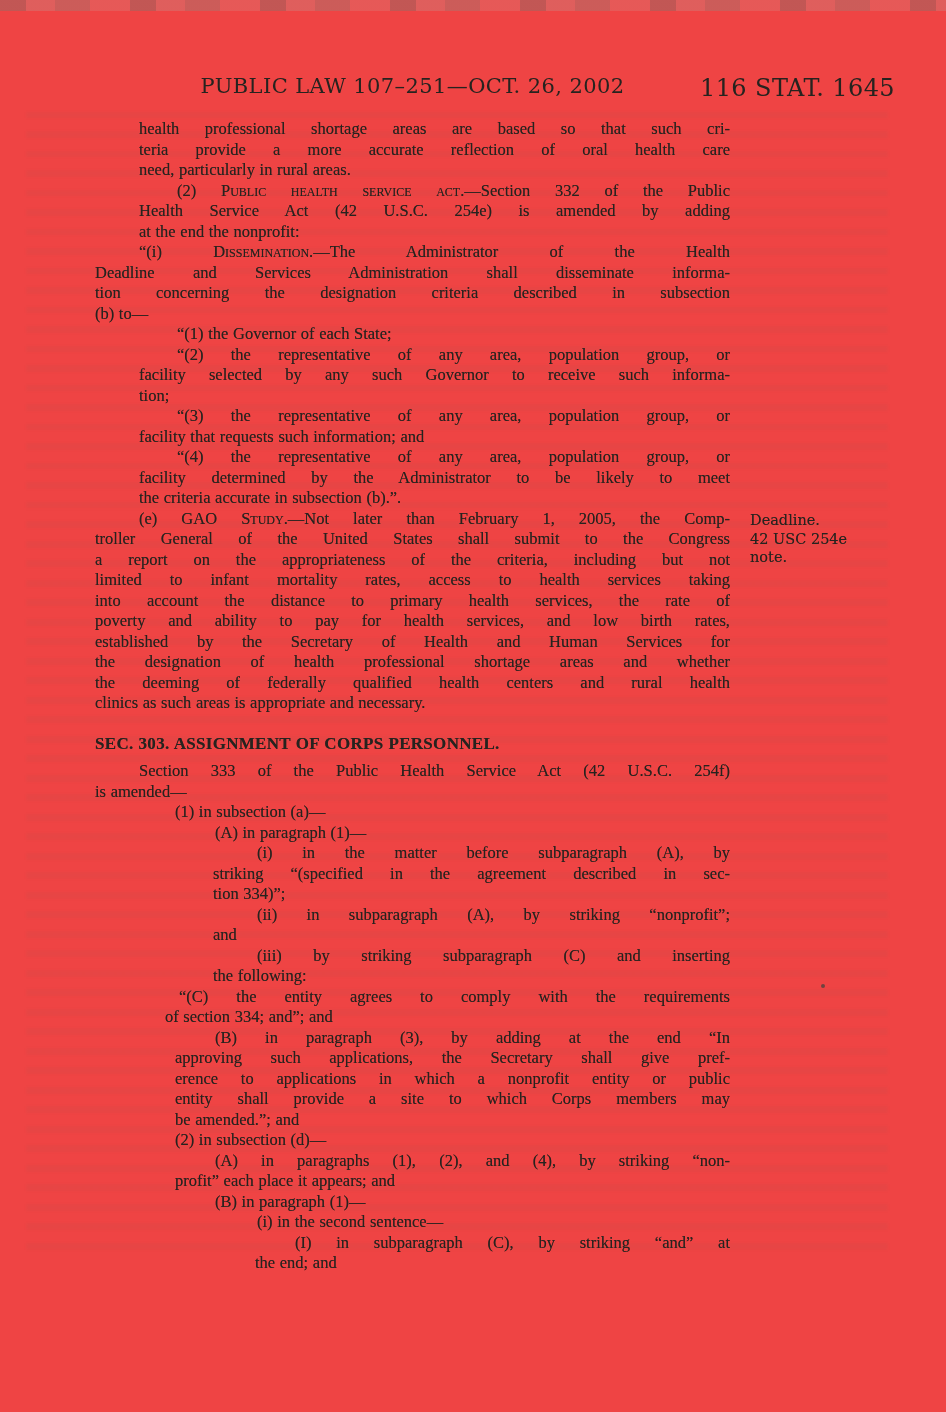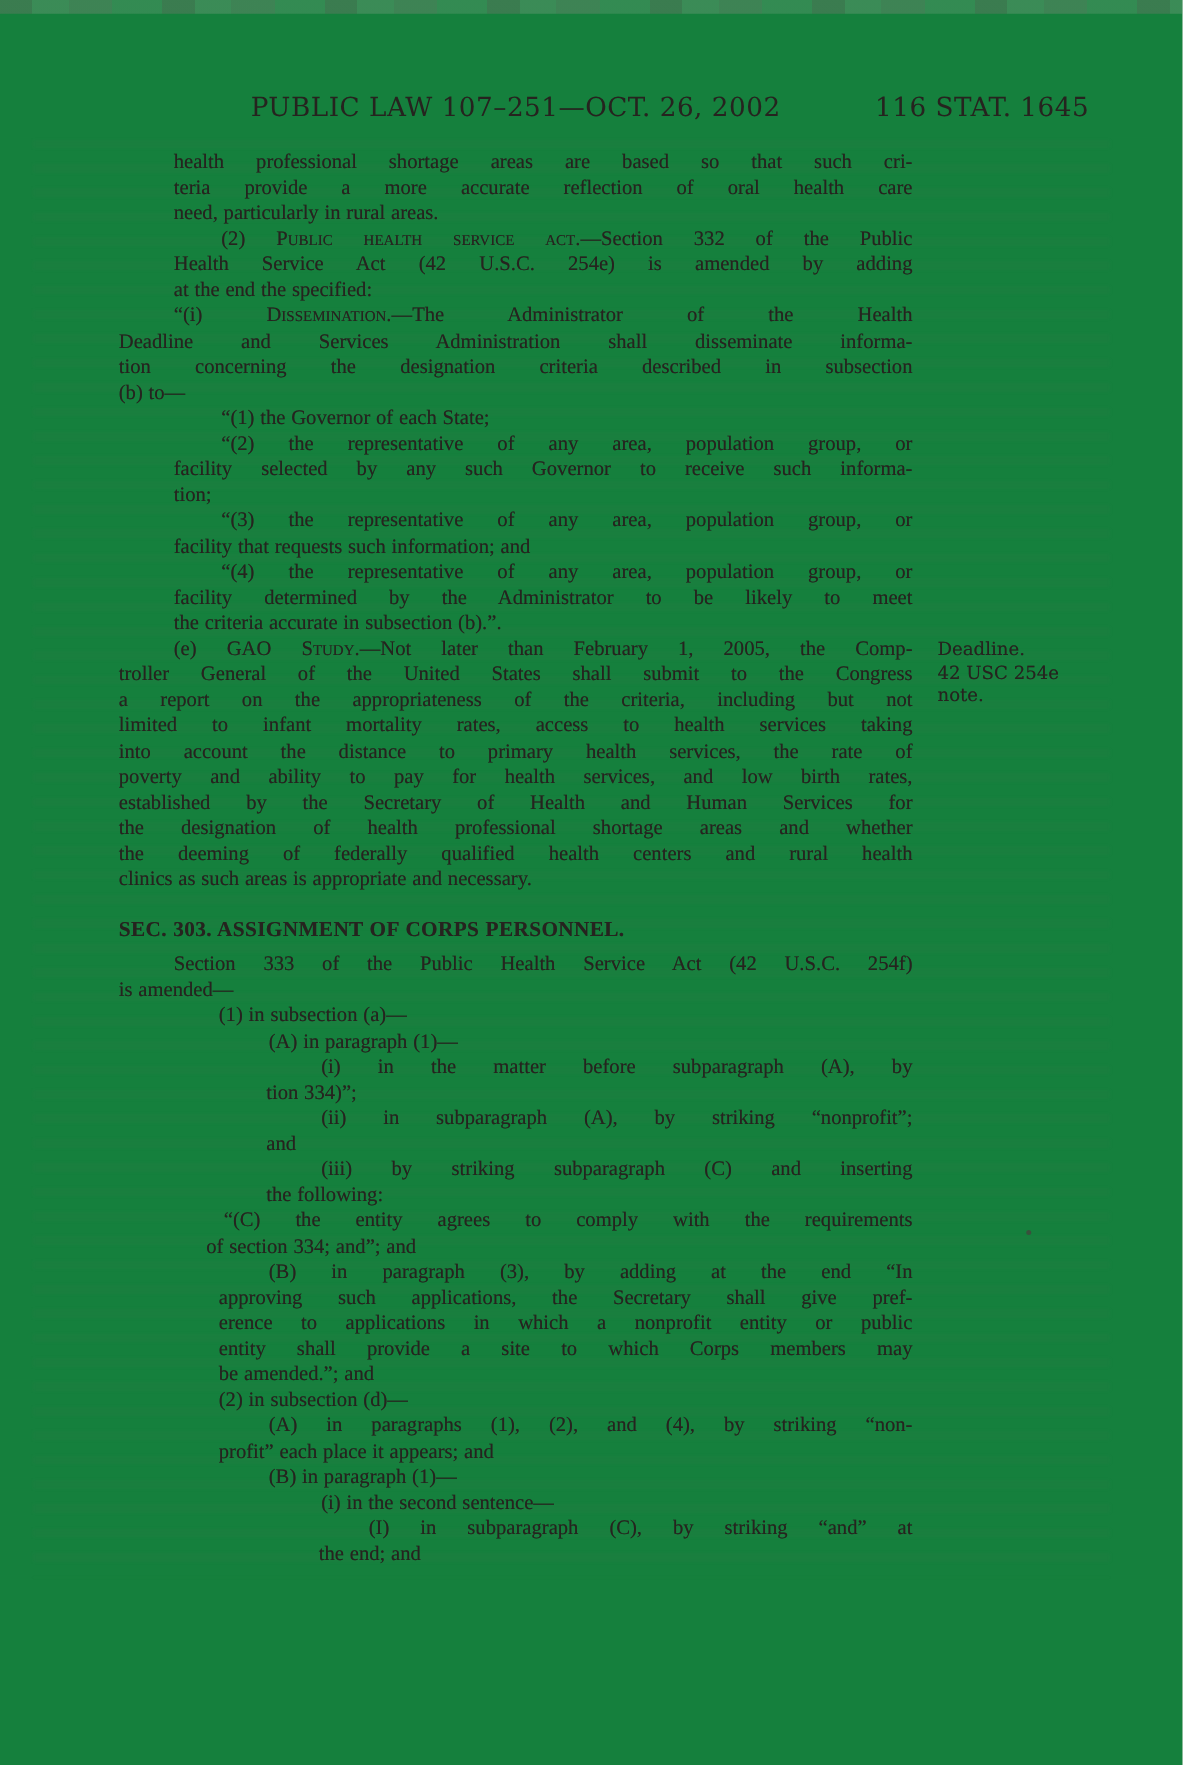--- a/index.html
+++ b/index.html
@@ -4,21 +4,21 @@
 <style>
   html, body {
     margin: 0;
     padding: 0;
     background: #e8e7e3;
   }
   .page {
     position: relative;
     width: 946px;
     height: 1412px;
-    background: #15803d;
+    background: #ef4444;
     overflow: hidden;
     font-family: "DejaVu Serif", "Liberation Serif", serif;
     color: #26231f;
   }
   
   .scan-edge {
     position: absolute;
     top: 0; left: 0;
     width: 946px; height: 11px;
     background:
@@ -44,21 +44,21 @@
     top: 74px; left: 95px; width: 635px;
     text-align: center;
     font-size: 21px;
     letter-spacing: 0.4px;
     white-space: nowrap;
   }
   .header-stat {
     position: absolute;
     top: 74px; left: 700px; width: 162px;
     text-align: right;
-    font-size: 21px;
+    font-size: 24px;
     letter-spacing: 0.4px;
     white-space: nowrap;
   }
   .body-col {
     position: absolute;
     top: 119px; left: 95px; width: 635px;
     font-size: 16.5px;
     line-height: 20.5px;
     word-spacing: 0.5px;
     text-shadow: 0 0 0.4px rgba(38,35,31,0.55);
@@ -114,21 +114,21 @@
 
   <div class="body-col">
       <div class="para k-L1c">
         <div class="line first">health professional shortage areas are based so that such cri-</div>
         <div class="line">teria provide a more accurate reflection of oral health care</div>
         <div class="line last">need, particularly in rural areas.</div>
       </div>
       <div class="para k-L1">
         <div class="line first"><span>(2) </span><span class="sc">Public health service act</span><span>.—Section 332 of the Public</span></div>
         <div class="line">Health Service Act (42 U.S.C. 254e) is amended by adding</div>
-        <div class="line last">at the end the specified:</div>
+        <div class="line last">at the end the nonprofit:</div>
       </div>
       <div class="para k-L0">
         <div class="line first"><span>“(i) </span><span class="sc">Dissemination</span><span>.—The Administrator of the Health</span></div>
         <div class="line">Deadline and Services Administration shall disseminate informa-</div>
         <div class="line">tion concerning the designation criteria described in subsection</div>
         <div class="line last">(b) to—</div>
       </div>
       <div class="para k-L1">
         <div class="line first last">“(1) the Governor of each State;</div>
       </div>
@@ -166,20 +166,21 @@
         <div class="line last">is amended—</div>
       </div>
       <div class="para k-L2">
         <div class="line first last">(1) in subsection (a)—</div>
       </div>
       <div class="para k-L3">
         <div class="line first last">(A) in paragraph (1)—</div>
       </div>
       <div class="para k-L4">
         <div class="line first">(i) in the matter before subparagraph (A), by</div>
+        <div class="line">striking “(specified in the agreement described in sec-</div>
         <div class="line last">tion 334)”;</div>
       </div>
       <div class="para k-L4">
         <div class="line first">(ii) in subparagraph (A), by striking “nonprofit”;</div>
         <div class="line last">and</div>
       </div>
       <div class="para k-L4">
         <div class="line first">(iii) by striking subparagraph (C) and inserting</div>
         <div class="line last">the following:</div>
       </div>

